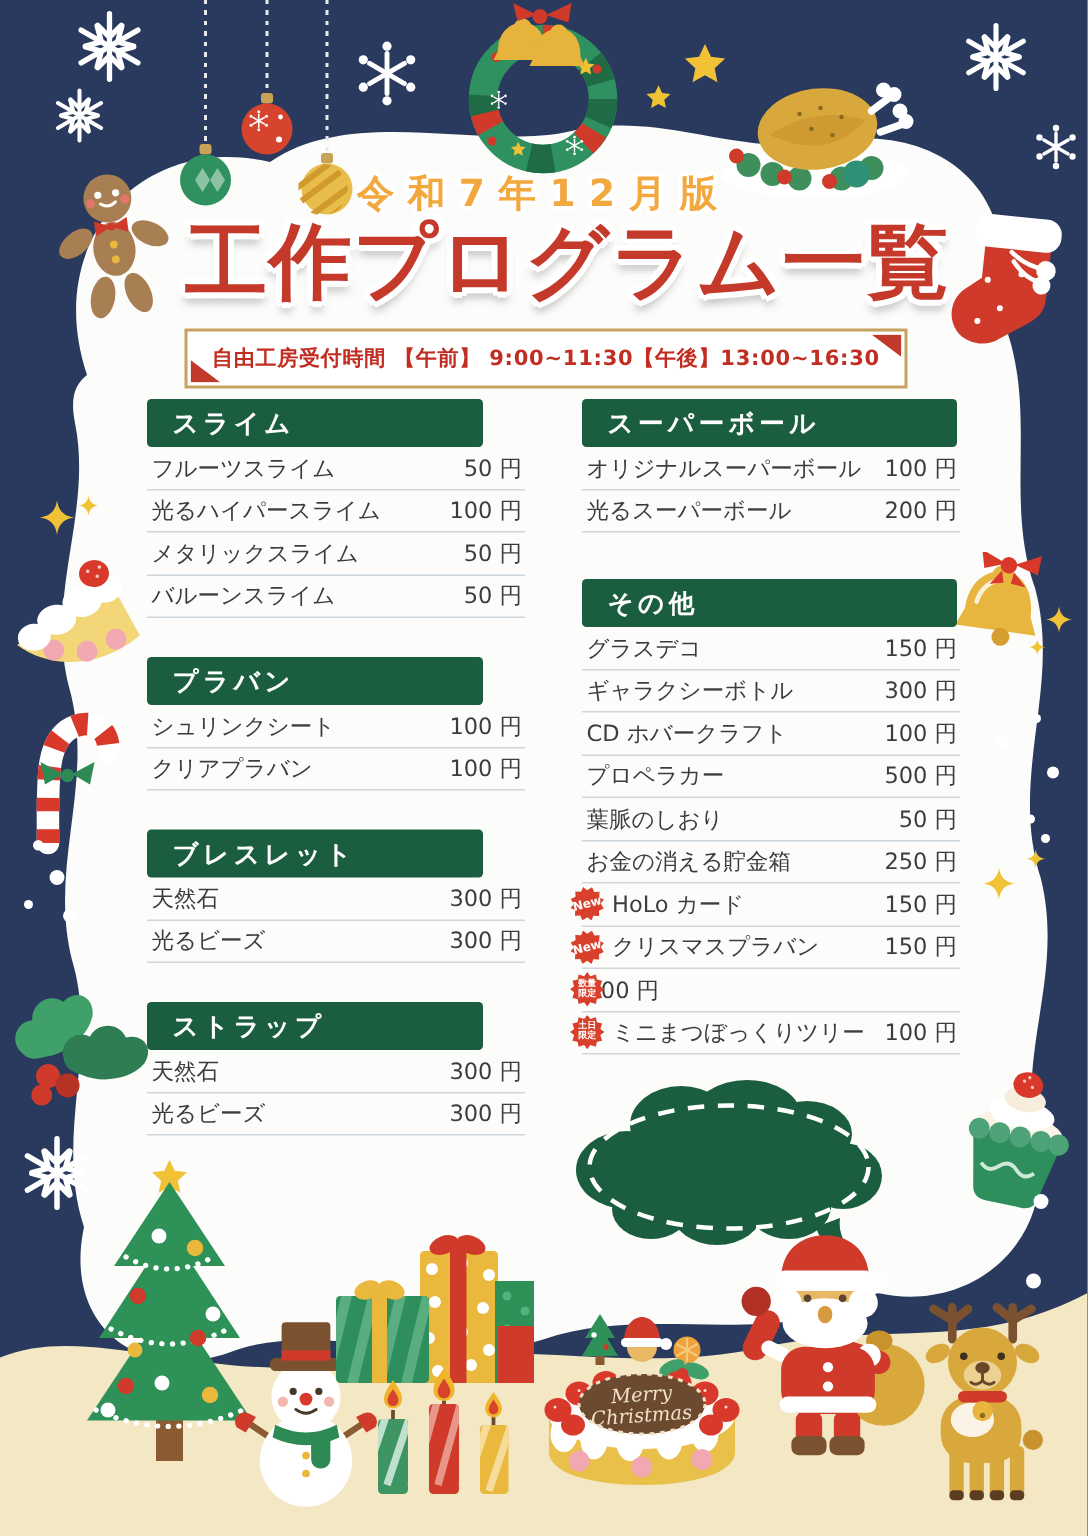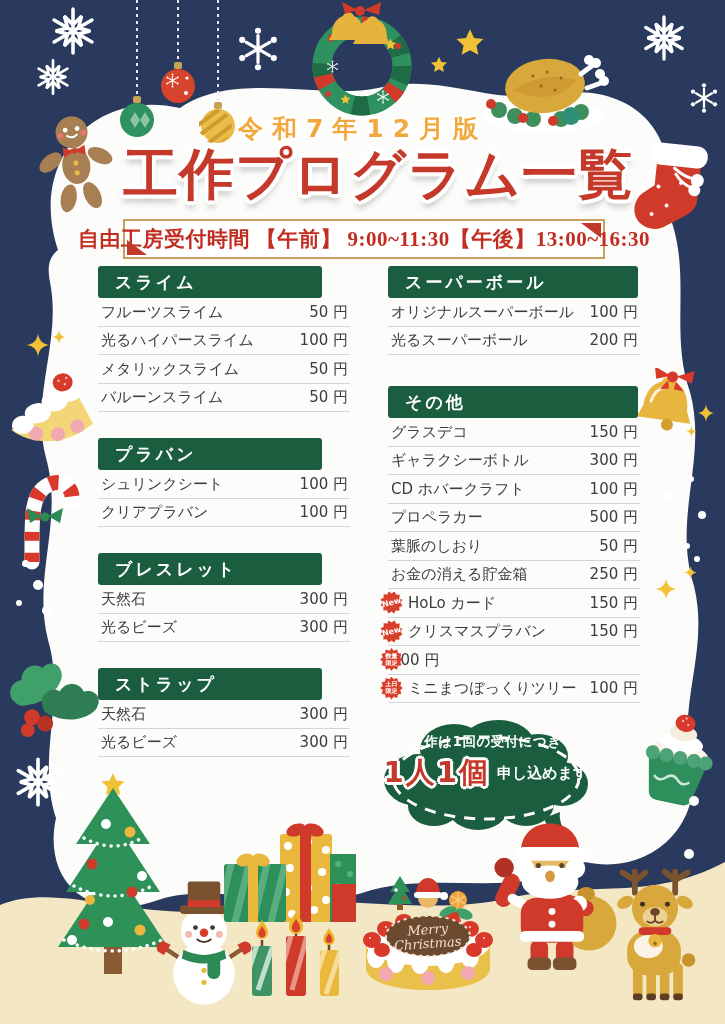--- a/index.html
+++ b/index.html
@@ -11,21 +11,21 @@
   .string{position:absolute;width:2px;background:repeating-linear-gradient(to bottom,#e7e9ee 0 3px,transparent 3px 7px);}
   .dot{position:absolute;background:#fff;border-radius:50%;}
   .edition{position:absolute;top:112px;left:0;width:100%;text-align:center;font-size:25px;font-weight:900;
            color:#f3a83e;letter-spacing:9px;
            text-shadow:-2px -2px 0 #fff,2px -2px 0 #fff,-2px 2px 0 #fff,2px 2px 0 #fff,0 3px 0 #fff,0 -3px 0 #fff,3px 0 0 #fff,-3px 0 0 #fff;}
   .main-title{position:absolute;top:138px;left:16px;width:100%;text-align:center;font-size:55px;font-weight:900;
            color:#c5392b;letter-spacing:1px;
            text-shadow:-3px -3px 0 #fff,3px -3px 0 #fff,-3px 3px 0 #fff,3px 3px 0 #fff,0 4px 0 #fff,0 -4px 0 #fff,4px 0 0 #fff,-4px 0 0 #fff,0 7px 6px rgba(110,110,110,.45);}
   .banner{position:absolute;left:123px;top:219px;width:482px;height:40px;background:#fff;border:2px solid #c8a05f;
           box-sizing:border-box;display:flex;align-items:center;justify-content:center;}
-  .banner-text{color:#c22d22;font-weight:bold;font-size:21px;letter-spacing:.5px;white-space:nowrap;font-family:Liberation Serif, serif;}
+  .banner-text{color:#c22d22;font-weight:bold;font-size:14px;letter-spacing:.5px;white-space:nowrap;}
   .tri-l{position:absolute;left:2px;bottom:2px;width:20px;height:15px;background:#c0392b;clip-path:polygon(0 0,0 100%,100% 100%);}
   .tri-r{position:absolute;right:2px;top:2px;width:20px;height:15px;background:#c0392b;clip-path:polygon(0 0,100% 0,100% 100%);}
   .col{position:absolute;top:266px;width:252px;}
   .col-left{left:98px;} .col-right{left:388px;}
   .sec{margin-bottom:26px;}
   .sec-gap{margin-top:31px;}
   .sec-header{background:#1b5e3f;color:#fff;font-weight:bold;font-size:17px;letter-spacing:3px;
               padding:5px 16px 0 17px;border-radius:3px;height:32px;box-sizing:border-box;}
   .col-left .sec-header{width:224px;} .col-right .sec-header{width:250px;font-family:Liberation Serif, serif;}
   .mrow{position:relative;display:flex;justify-content:space-between;align-items:flex-end;height:28.5px;
@@ -531,27 +531,20 @@
         <ellipse cx="196" cy="76" rx="26" ry="22"></ellipse>
           <ellipse cx="160" cy="96" rx="28" ry="22"></ellipse>
         <ellipse cx="112" cy="100" rx="30" ry="22"></ellipse>
           <ellipse cx="68" cy="98" rx="26" ry="20"></ellipse>
         <rect x="48" y="48" width="140" height="52"></rect>
         <path d="M178 110q4 16 28 22-14-14-12-28z"></path>
       </g>
       <ellipse cx="120" cy="70" rx="93" ry="41" fill="none" stroke="#fff" stroke-width="3" stroke-dasharray="11 9"></ellipse>
     </svg>
   </div>
-  <div class="bubble-text">
-    <div class="bubble-line1">工作は1回の受付につき</div>
-    <div class="bubble-line2">
-      <span class="bubble-big">1人1個</span>
-      <span class="bubble-suffix">申し込めます</span>
-    </div>
-  </div>
 
   <div class="deco" style="left:48px;top:772px">
     <svg width="128" height="206" viewBox="0 0 128 206">
       <use href="#sym-star" x="52" y="0" width="26" height="26" style="color:#f2c236"></use>
       <rect x="56" y="170" width="18" height="32" fill="#8a5a33"></rect>
       <g fill="#2e9158">
         <path d="M65 16L28 72h74z"></path>
           <path d="M65 48L18 120h94z"></path>
           <path d="M65 92L10 175h110z"></path>
       </g>

